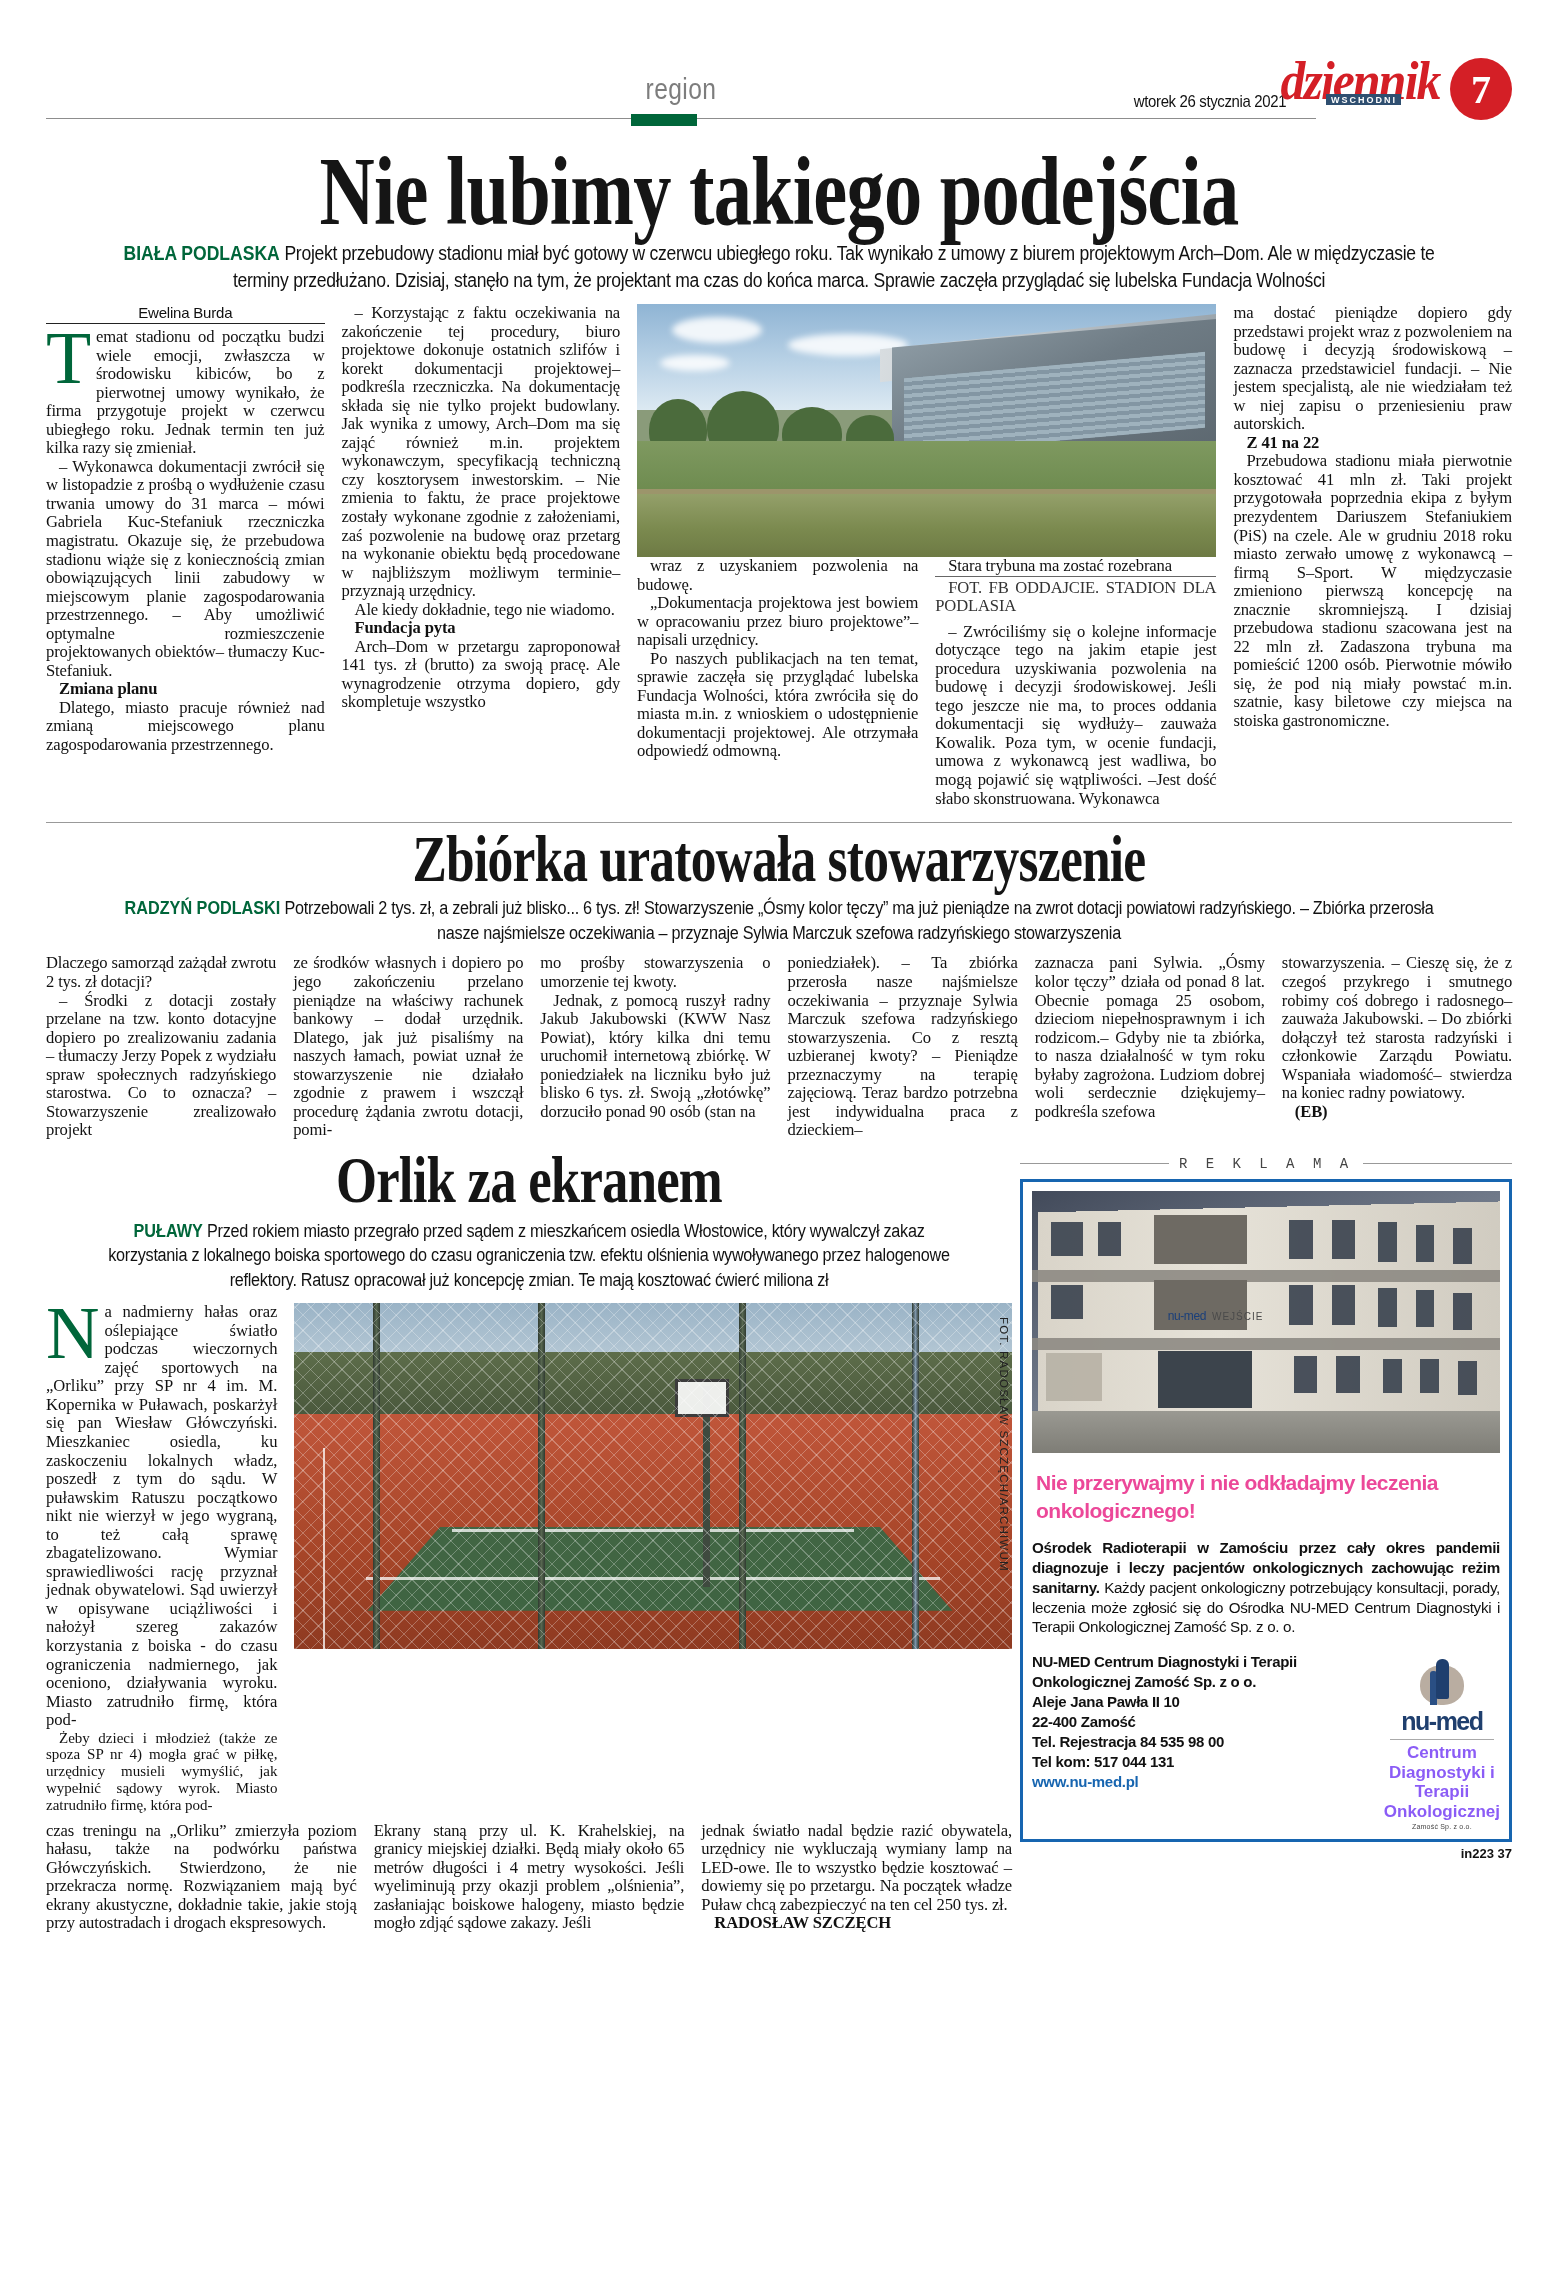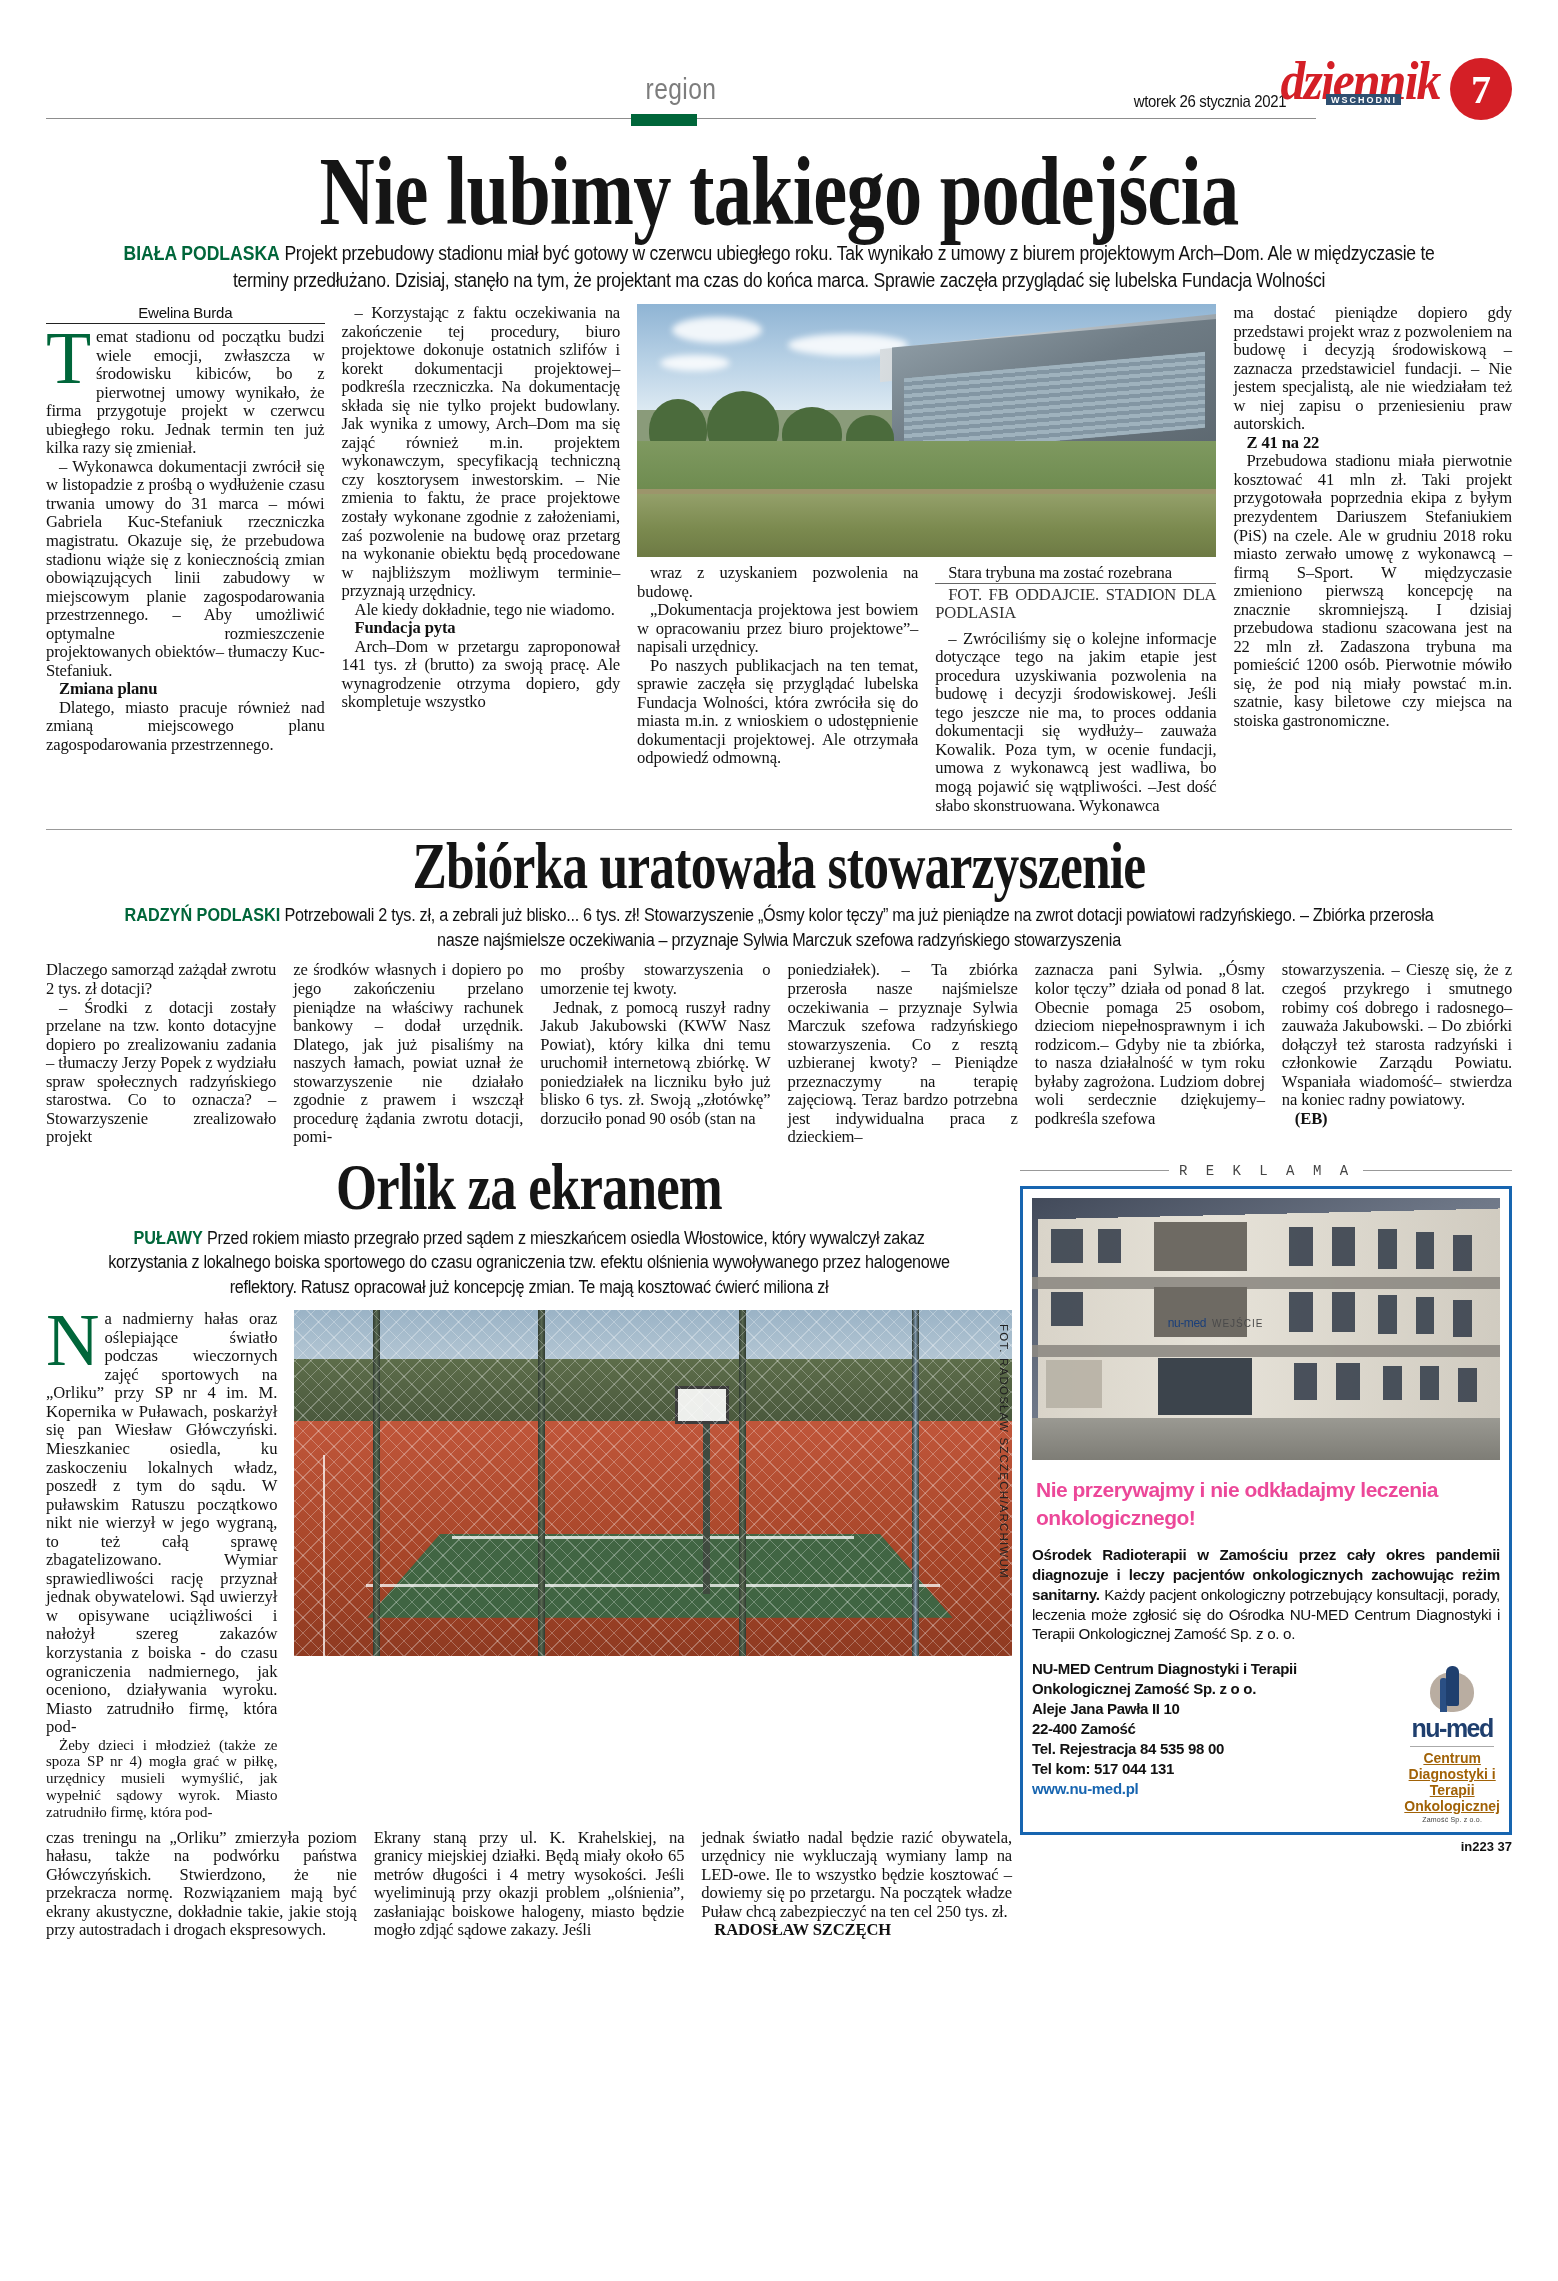--- a/index.html
+++ b/index.html
@@ -322,23 +322,22 @@
     box-shadow:-9px 9px 0 -3px #2a4f84;
   }
   .ad-logo .name {
     font-family:"Liberation Sans", sans-serif;
     font-size:25px; font-weight:bold; color:#1f3f6e;
     letter-spacing:-1.5px;
   }
   .ad-logo .hr { border-top:1px solid #aaa; margin:3px 6px; }
   .ad-logo .tag {
     font-family:"Liberation Sans", sans-serif;
-    font-size:14px; font-weight:bold; color:#a16207;
+    font-size:17px; font-weight:bold; color:#8b5cf6;
     line-height:1.15;
-    text-decoration:underline;
   }
   .ad-logo .tiny {
     font-family:"Liberation Sans", sans-serif;
     font-size:7px; color:#444; margin-top:2px; letter-spacing:.2px;
   }
   .ad-code {
     text-align:right; font-family:"Liberation Sans", sans-serif;
     font-weight:bold; font-size:13px; margin-top:4px; color:#111;
   }
 </style>
@@ -392,21 +391,21 @@
           <div class="stand"></div>
           <div class="seats"></div>
           <div class="tree" style="left:2%;width:58px;height:62px;"></div>
           <div class="tree" style="left:12%;width:72px;height:70px;"></div>
           <div class="tree" style="left:25%;width:60px;height:54px;"></div>
           <div class="tree" style="left:36%;width:48px;height:46px;"></div>
           <div class="pitch"></div>
           <div class="dirt"></div>
           <div class="grassfg"></div>
         </div>
-        <div class="cols" style="gap:17px;margin-top:7px;">
+        <div class="cols" style="gap:17px;margin-top:0;">
           <div class="col">
             <p>wraz z uzyskaniem pozwolenia na budowę.</p>
             <p>„Dokumentacja projektowa jest bowiem w opracowaniu przez biuro projektowe”– napisali urzędnicy.</p>
             <p>Po naszych publikacjach na ten temat, sprawie zaczęła się przyglądać lubelska Fundacja Wolności, która zwróciła się do miasta m.in. z wnioskiem o udostępnienie dokumentacji projektowej. Ale otrzymała odpowiedź odmowną.</p>
           </div>
           <div class="col">
             <p class="cap-title">Stara trybuna ma zostać rozebrana</p>
             <p class="cap-credit">FOT. FB ODDAJCIE. STADION DLA PODLASIA</p>
             <p style="margin-top:7px;">– Zwróciliśmy się o kolejne informacje dotyczące tego na jakim etapie jest procedura uzyskiwania pozwolenia na budowę i decyzji środowiskowej. Jeśli tego jeszcze nie ma, to proces oddania dokumentacji się wydłuży– zauważa Kowalik. Poza tym, w ocenie fundacji, umowa z wykonawcą jest wadliwa, bo mogą pojawić się wątpliwości. –Jest dość słabo skonstruowana. Wykonawca</p>
           </div>

